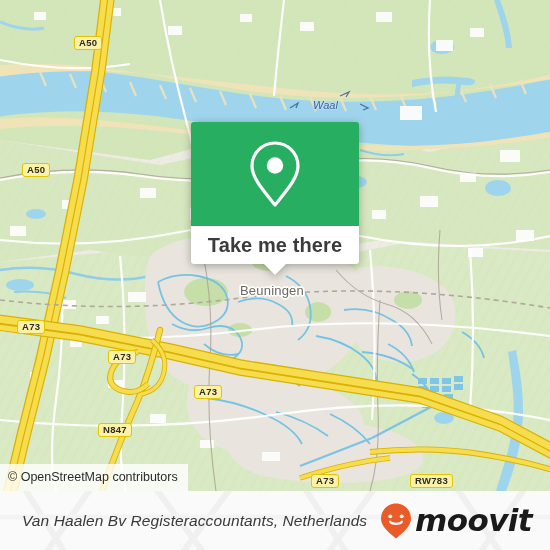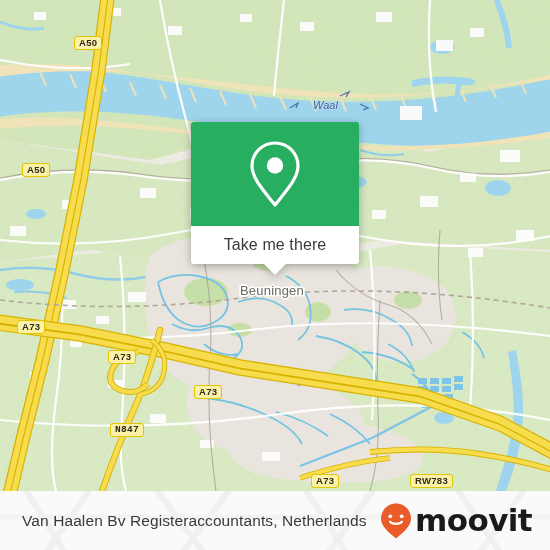--- a/index.html
+++ b/index.html
@@ -82,42 +82,44 @@
   }
   .callout-pin{ display:block; }
   .callout-bottom{
     background:#ffffff;
     height:38px;
     border-radius:0 0 3px 3px;
     display:flex; align-items:center; justify-content:center;
   }
   .callout-label{
     color:#3b3b3b;
-    font-size:16px;
+    font-size:20px;
     letter-spacing:.1px;
     line-height:1;
+    font-weight:bold;
   }
   .callout-tail{
     position:absolute;
     left:50%; transform:translateX(-50%);
     top:142px;
     width:0;height:0;
     border-left:11px solid transparent;
     border-right:11px solid transparent;
     border-top:11px solid #ffffff;
   }
 
   
   .footer{
     position:absolute; left:0; top:491px;
     width:550px; height:59px;
     background:#84cc16;
     display:flex; align-items:center; justify-content:space-between;
     padding:0 18px 0 22px;
     overflow:hidden;
+    font-style:italic;
   }
   .footer-bg{
     position:absolute; left:0; top:0; width:550px; height:59px;
     pointer-events:none;
   }
   .footer-title{
     position:relative; z-index:2;
     color:#3a3a3a;
     font-size:15.5px;
     letter-spacing:.1px;
@@ -339,40 +341,41 @@
       <g stroke="#b0a79c" stroke-width="1.6" fill="none" stroke-dasharray="5 4">
         <path d="M0,300 q120,14 240,-2 q140,-18 310,10"></path>
       </g>
     </svg>
 
     <div class="shield" style="left:74px;top:36px;">A50</div>
     <div class="shield" style="left:22px;top:163px;">A50</div>
     <div class="shield" style="left:17px;top:320px;">A73</div>
     <div class="shield" style="left:108px;top:350px;">A73</div>
     <div class="shield" style="left:194px;top:385px;">A73</div>
-    <div class="shield" style="left:110px;top:423px;font-family:Liberation Mono, monospace;">N847</div>
+    <div class="shield" style="left:98px;top:423px;">N847</div>
     <div class="shield" style="left:311px;top:474px;">A73</div>
     <div class="shield" style="left:410px;top:474px;text-align:center;">RW783</div>
 
     <div class="place-label" style="left:240px;top:283px;">Beuningen</div>
     <div class="water-label" style="left:313px;top:99px;">Waal</div>
 
     <div class="callout">
       <div class="callout-top">
         <svg class="callout-pin" width="58" height="72" viewBox="0 0 58 72">
           <path d="M29 5 C16.3 5 6 15.3 6 28 C6 40 17 52 29 67 C41 52 52 40 52 28 C52 15.3 41.7 5 29 5 Z" fill="none" stroke="#ffffff" stroke-width="3.2" stroke-linejoin="round"></path>
           <circle cx="29" cy="27.5" r="8.2" fill="#ffffff"></circle>
         </svg>
       </div>
       <div class="callout-bottom">
         <span class="callout-label">Take me there</span>
       </div>
       <div class="callout-tail"></div>
     </div>
 
+    <div class="attribution">© OpenStreetMap contributors</div>
   </div>
 
   <div class="footer">
     <svg class="footer-bg" viewBox="0 0 550 59">
       <rect x="0" y="0" width="550" height="59" fill="#fafafa"></rect>
       <g stroke="#f0f0f0" stroke-width="6" fill="none">
         <path d="M20,-10 L70,70"></path>
         <path d="M96,-10 L40,70"></path>
         <path d="M150,-10 L210,70"></path>
         <path d="M236,-10 L176,70"></path>

